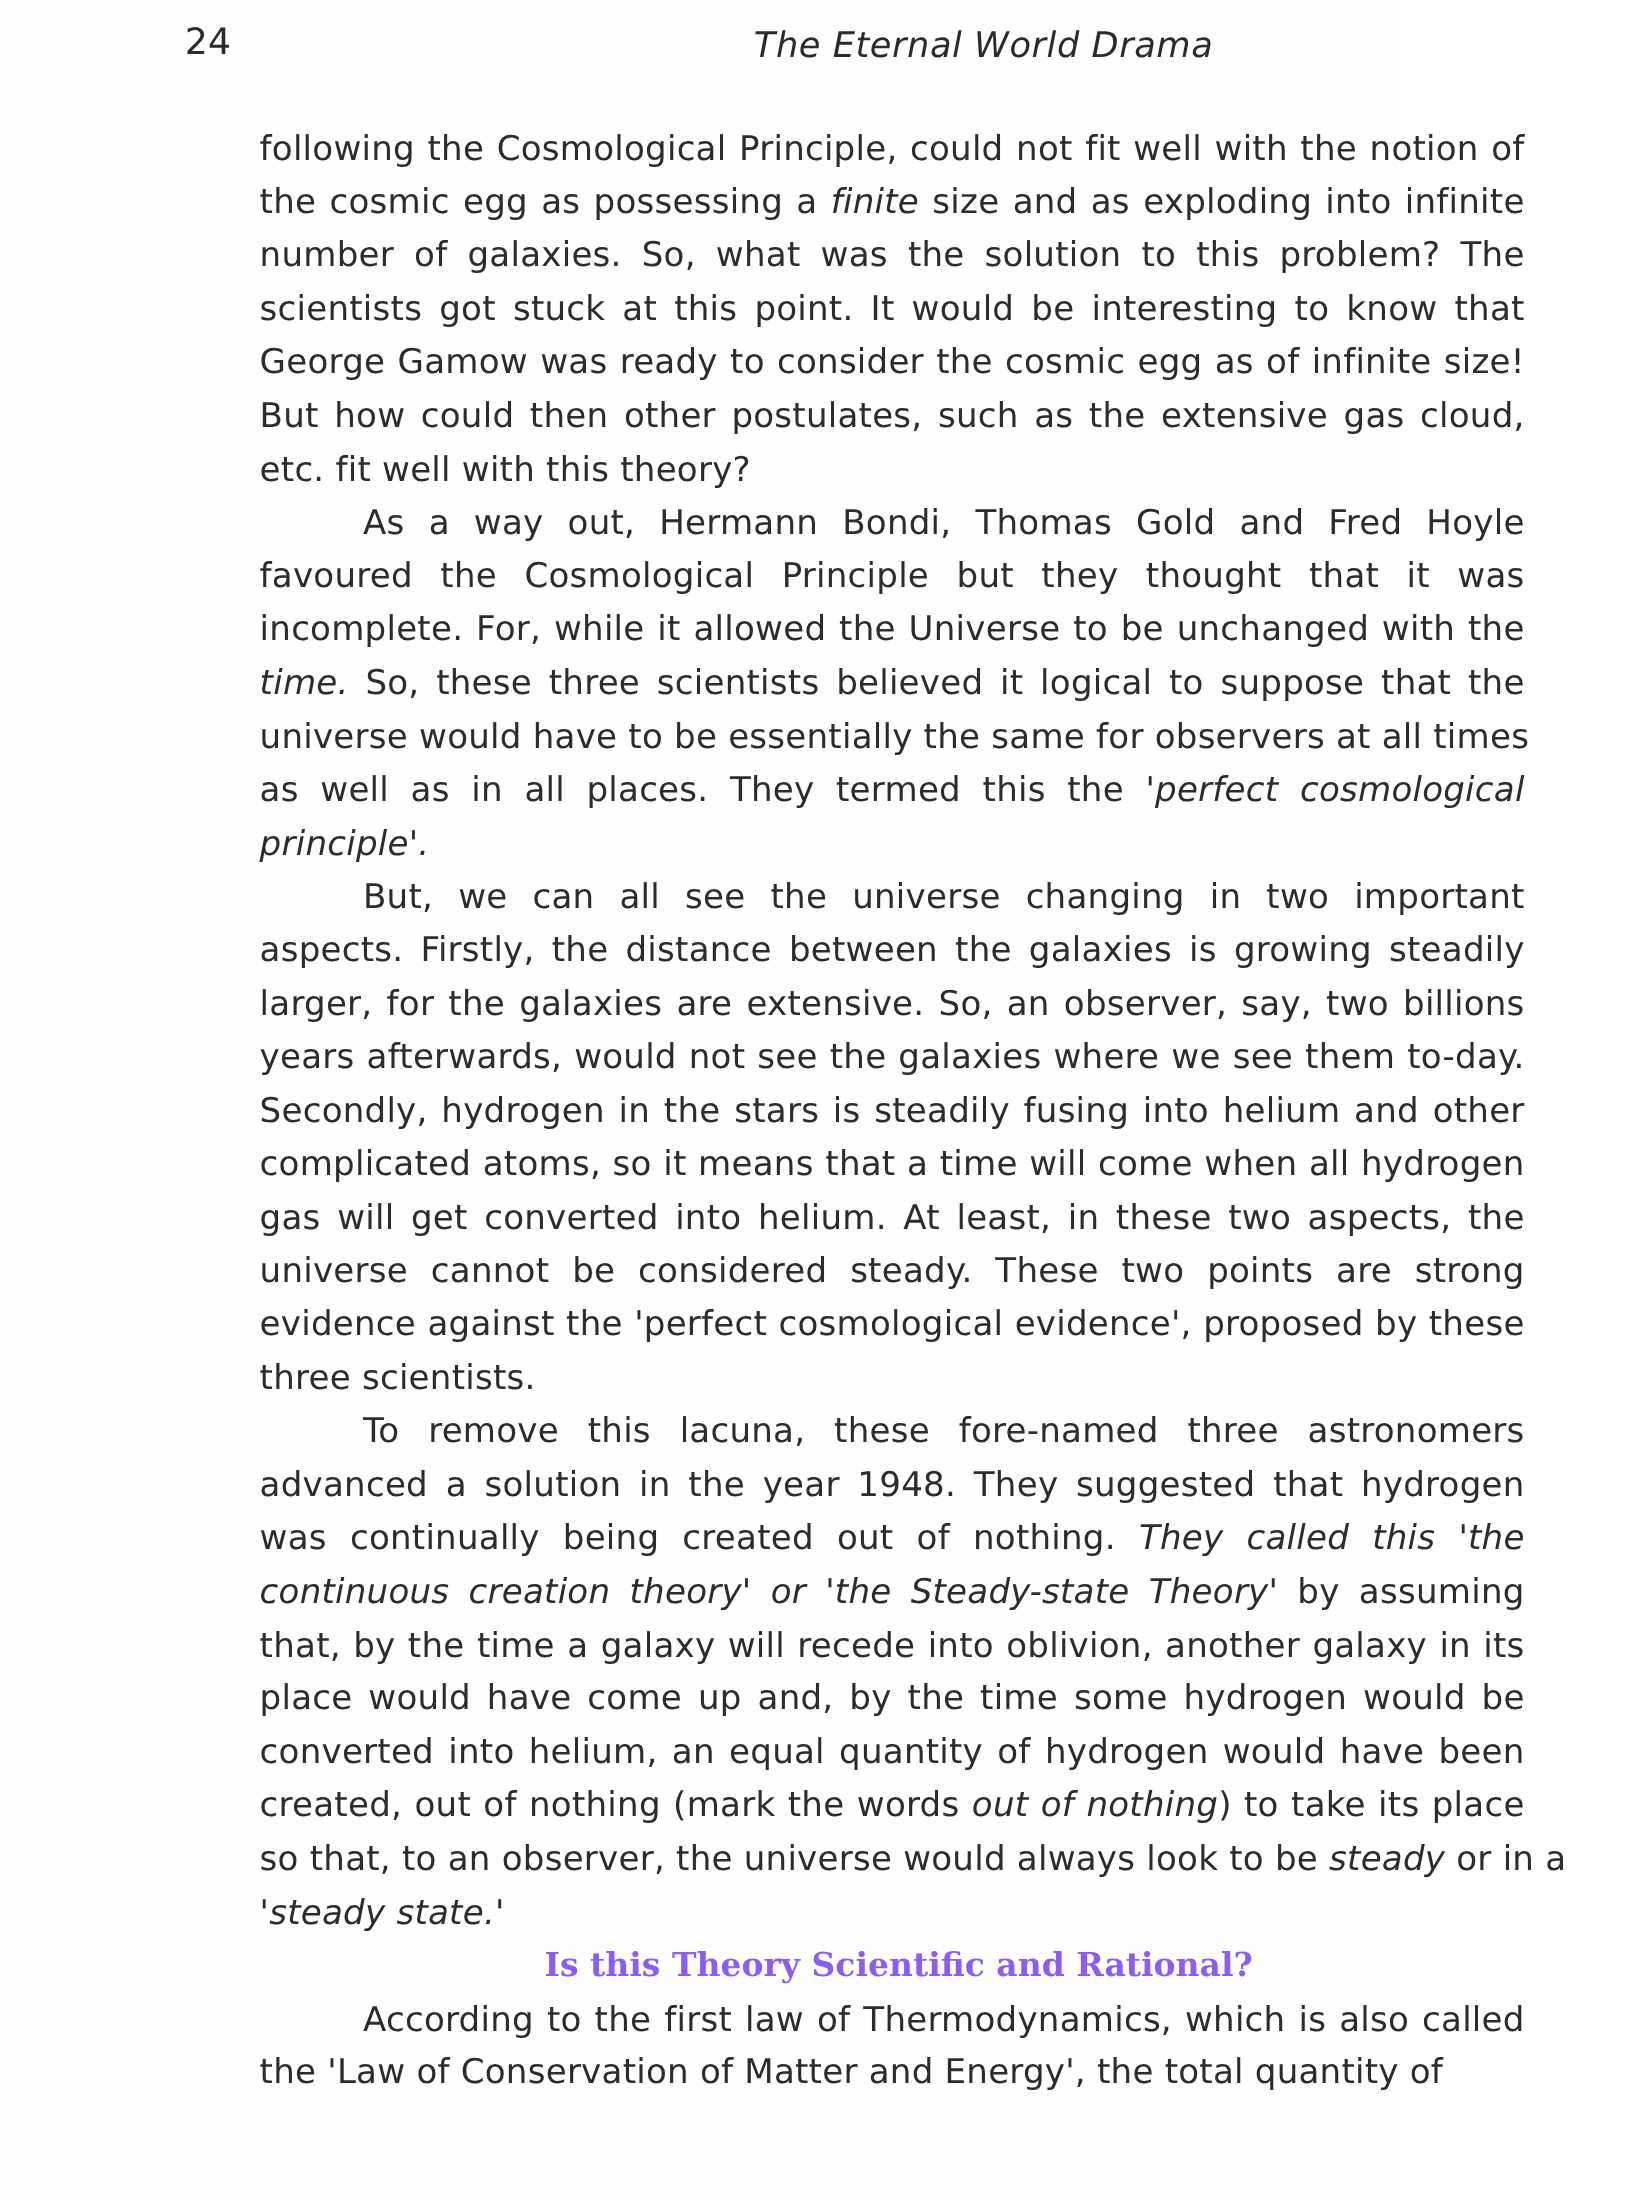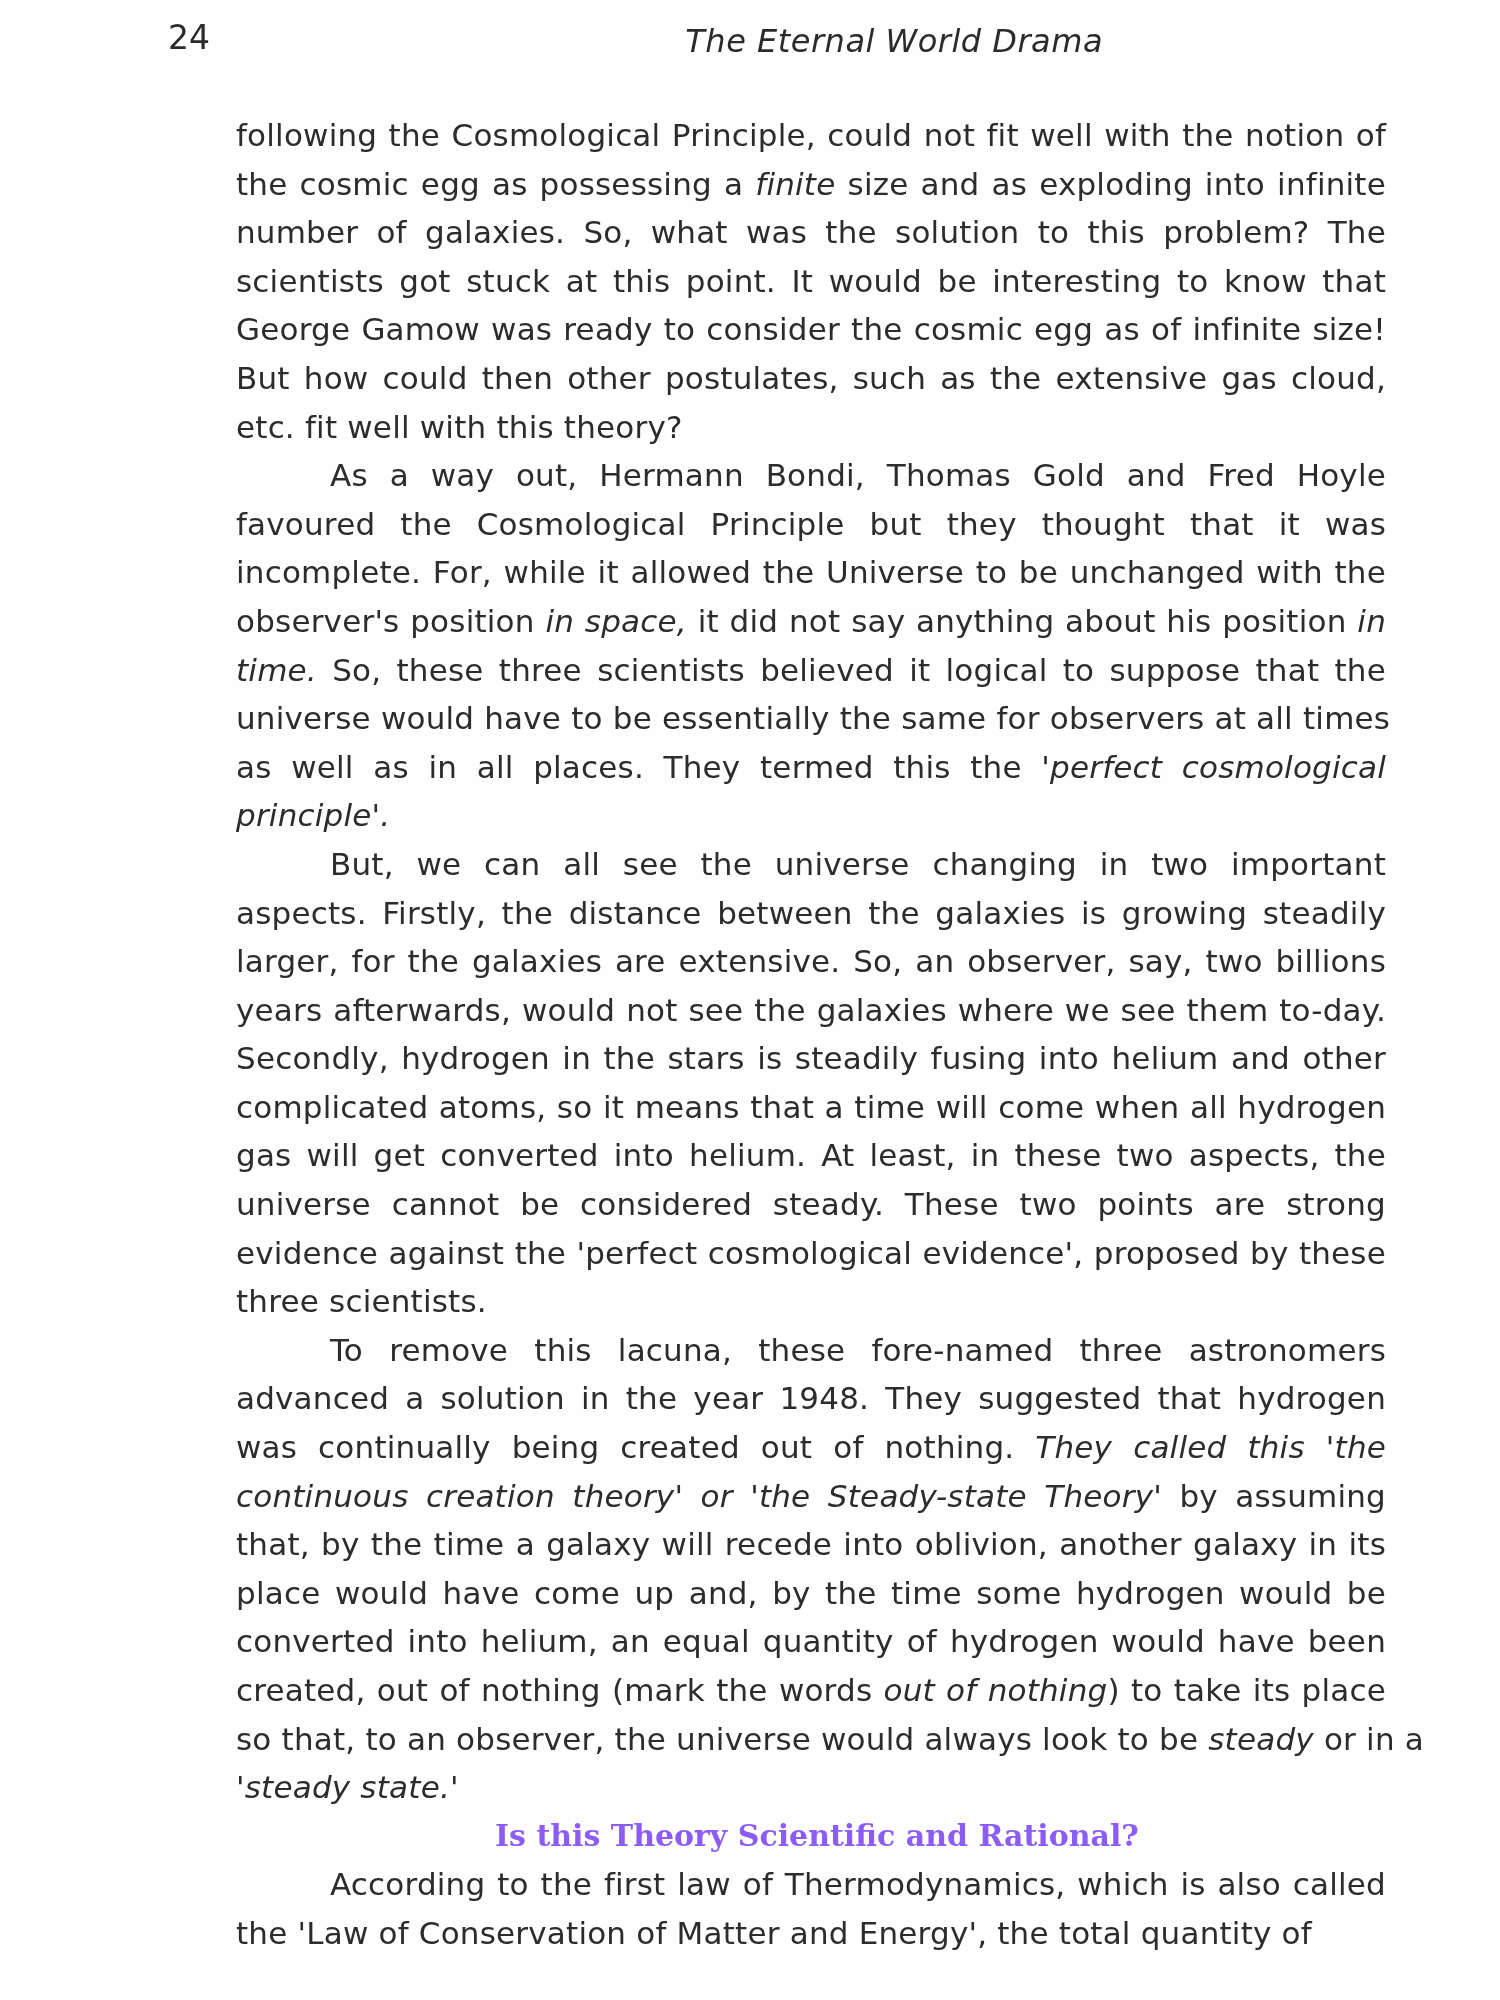--- a/index.html
+++ b/index.html
@@ -34,21 +34,20 @@
           <div class="line"><span>number of galaxies. So, what was the solution to this problem? The</span></div>
           <div class="line"><span>scientists got stuck at this point. It would be interesting to know that</span></div>
           <div class="line"><span>George Gamow was ready to consider the cosmic egg as of infinite size!</span></div>
           <div class="line"><span>But how could then other postulates, such as the extensive gas cloud,</span></div>
           <div class="line last"><span>etc. fit well with this theory?</span></div>
         </div>
         <div class="para">
           <div class="line indent"><span>As a way out, Hermann Bondi, Thomas Gold and Fred Hoyle</span></div>
           <div class="line"><span>favoured the Cosmological Principle but they thought that it was</span></div>
           <div class="line"><span>incomplete. For, while it allowed the Universe to be unchanged with the</span></div>
-          <div class="line"><span>observer's position </span><span class="it">in space,</span><span> it did not say anything about his position </span><span class="it">in</span></div>
           <div class="line"><span class="it">time.</span><span> So, these three scientists believed it logical to suppose that the</span></div>
           <div class="line"><span>universe would have to be essentially the same for observers at all times</span></div>
           <div class="line"><span>as well as in all places. They termed this the </span><span class="it">'perfect cosmological</span></div>
           <div class="line last"><span class="it">principle'.</span></div>
         </div>
         <div class="para">
           <div class="line indent"><span>But, we can all see  the universe changing in two important</span></div>
           <div class="line"><span>aspects. Firstly, the distance between the galaxies is growing steadily</span></div>
           <div class="line"><span>larger, for the galaxies are extensive. So, an observer, say, two billions</span></div>
           <div class="line"><span>years afterwards, would not see the galaxies where we see them to-day.</span></div>

